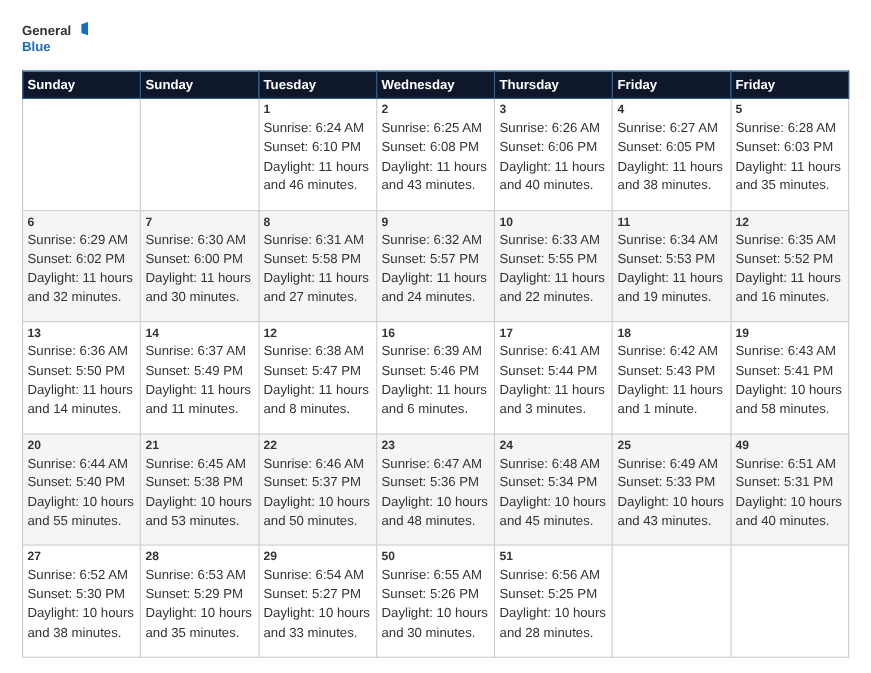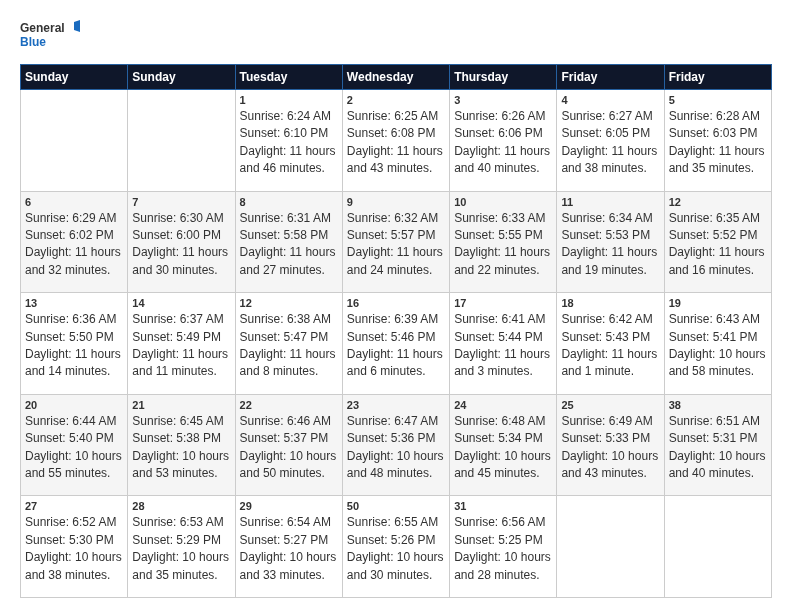--- a/index.html
+++ b/index.html
@@ -222,21 +222,21 @@
           </td>
           <td>
             <span class="day-num">24</span>
             <div class="day-info">Sunrise: 6:48 AM<br>Sunset: 5:34 PM<br>Daylight: 10 hours and 45 minutes.</div>
           </td>
           <td>
             <span class="day-num">25</span>
             <div class="day-info">Sunrise: 6:49 AM<br>Sunset: 5:33 PM<br>Daylight: 10 hours and 43 minutes.</div>
           </td>
           <td>
-            <span class="day-num">38</span>
+            <span class="day-num">49</span>
             <div class="day-info">Sunrise: 6:51 AM<br>Sunset: 5:31 PM<br>Daylight: 10 hours and 40 minutes.</div>
           </td>
         </tr>
         <tr>
           <td>
             <span class="day-num">27</span>
             <div class="day-info">Sunrise: 6:52 AM<br>Sunset: 5:30 PM<br>Daylight: 10 hours and 38 minutes.</div>
           </td>
           <td>
             <span class="day-num">28</span>
@@ -244,21 +244,21 @@
           </td>
           <td>
             <span class="day-num">29</span>
             <div class="day-info">Sunrise: 6:54 AM<br>Sunset: 5:27 PM<br>Daylight: 10 hours and 33 minutes.</div>
           </td>
           <td>
             <span class="day-num">50</span>
             <div class="day-info">Sunrise: 6:55 AM<br>Sunset: 5:26 PM<br>Daylight: 10 hours and 30 minutes.</div>
           </td>
           <td>
-            <span class="day-num">31</span>
+            <span class="day-num">51</span>
             <div class="day-info">Sunrise: 6:56 AM<br>Sunset: 5:25 PM<br>Daylight: 10 hours and 28 minutes.</div>
           </td>
           <td class="empty-cell"></td>
           <td class="empty-cell"></td>
         </tr>
       </tbody>
   </table>
 </div>
 
 </body></html>

